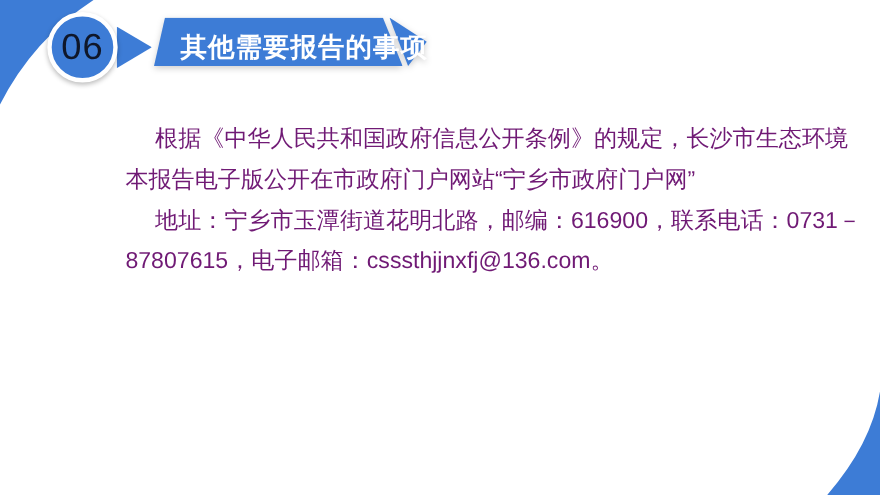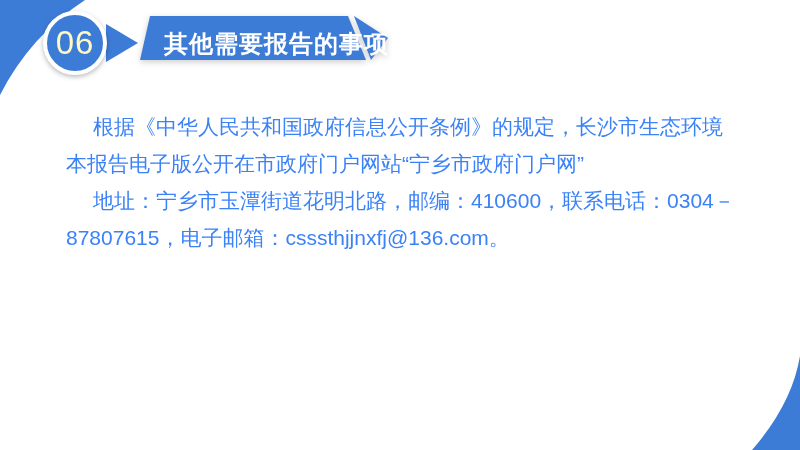--- a/index.html
+++ b/index.html
@@ -8,21 +8,21 @@
     font-family:"Liberation Sans","DejaVu Sans",sans-serif;
     --accent:#3d7cd6;
   }
   
   #corners{position:absolute;left:0;top:0;width:800px;height:450px;pointer-events:none;}
   #corners path{fill:var(--accent);}
   
   .num-circle{
     position:absolute;left:43px;top:11px;width:56px;height:56px;border-radius:50%;
     background:var(--accent);border:4px solid #fff;box-shadow:0 2px 5px rgba(0,0,0,.28);
-    color:#fef9c3;font-size:33px;font-weight:500;line-height:56px;text-align:center;
+    color:#0f172a;font-size:33px;font-weight:500;line-height:56px;text-align:center;
     letter-spacing:1px;z-index:3;
   }
   
   .chevron-left{
     position:absolute;left:106px;top:24px;width:32px;height:38px;background:var(--accent);
     clip-path:polygon(0 0,100% 50%,0 100%);z-index:2;
     filter:drop-shadow(0 2px 2px rgba(0,0,0,.18));
   }
   
   .banner{position:absolute;left:140px;top:16px;width:252px;height:44px;z-index:1;
@@ -60,20 +60,20 @@
   <div class="num-circle">06</div>
 
   <div class="chevron-left"></div>
 
   <div class="banner">
     <div class="banner-body"></div>
     <div class="banner-tip"></div>
     <div class="banner-title">其他需要报告的事项</div>
   </div>
 
-  <div class="body-text" style="color: #3b82f6;">
+  <div class="body-text" style="color: #701a75; margin-left: 48px;">
     <div class="line indent">根据《中华人民共和国政府信息公开条例》的规定，长沙市生态环境</div>
     <div class="line">本报告电子版公开在市政府门户网站“宁乡市政府门户网”</div>
-    <div class="line indent">地址：宁乡市玉潭街道花明北路，邮编：410600，联系电话：0304－</div>
+    <div class="line indent">地址：宁乡市玉潭街道花明北路，邮编：616900，联系电话：0731－</div>
     <div class="line">87807615，电子邮箱：csssthjjnxfj@136.com。</div>
   </div>
 
 </div>
 
 </body></html>

